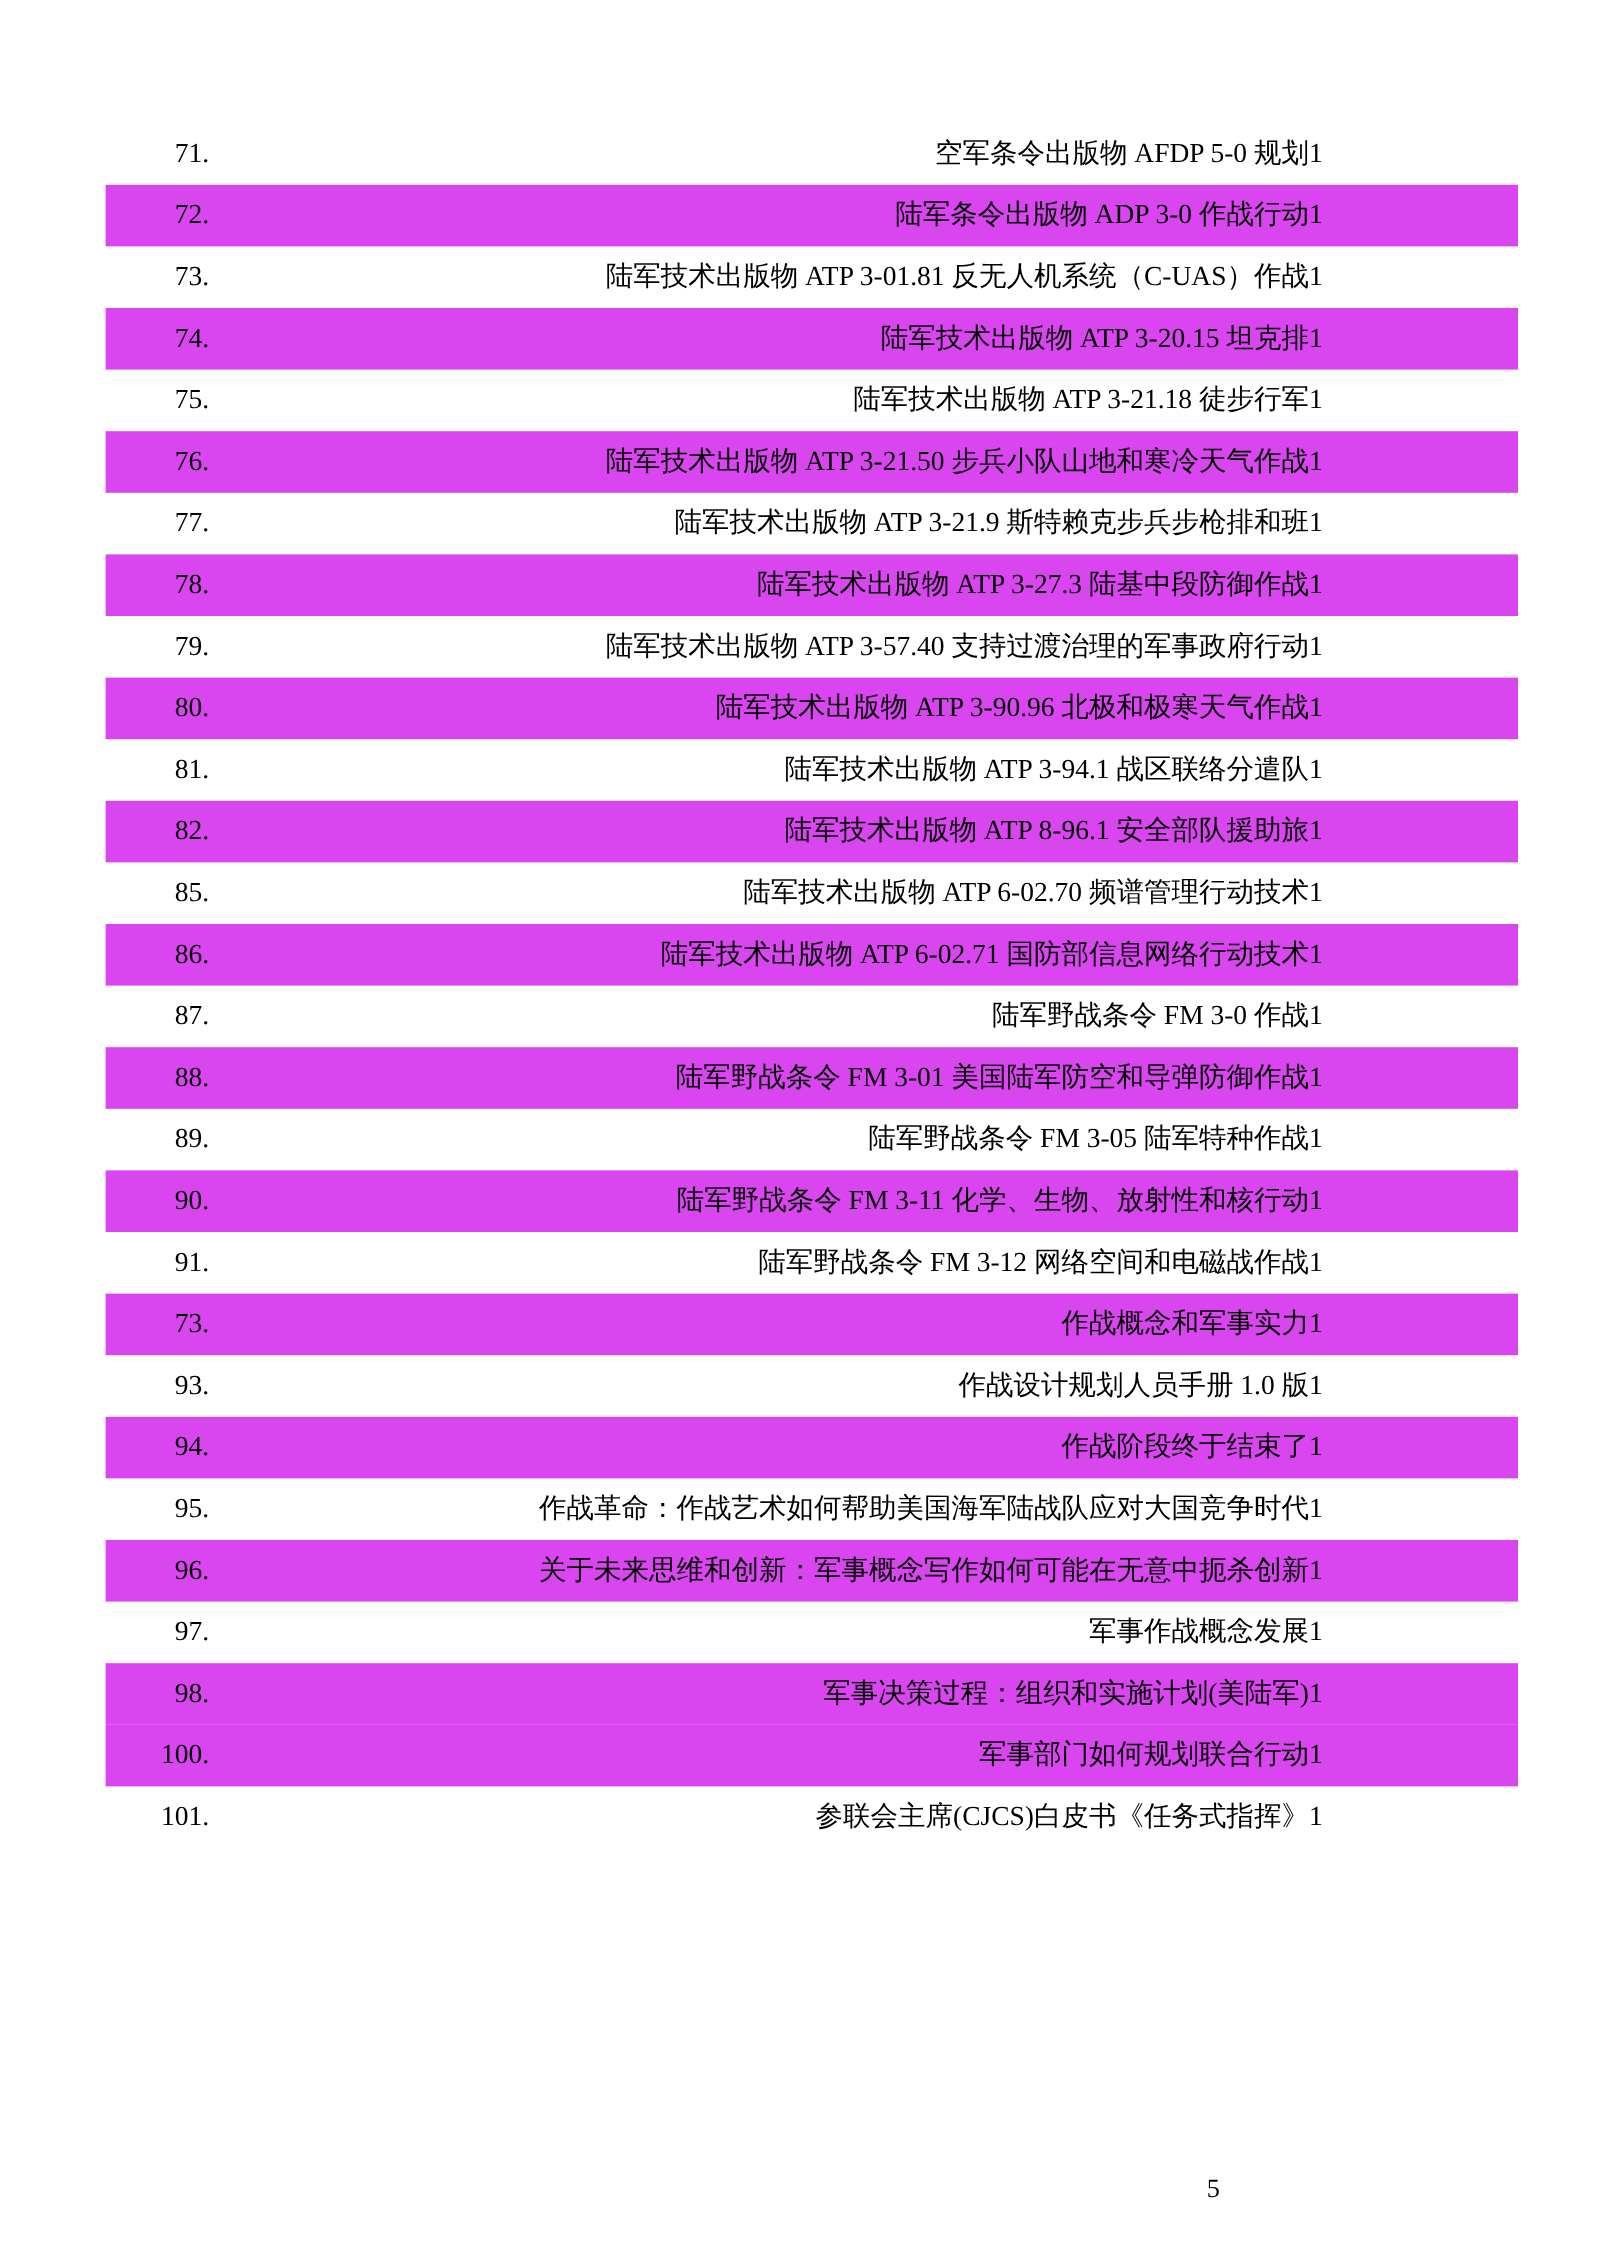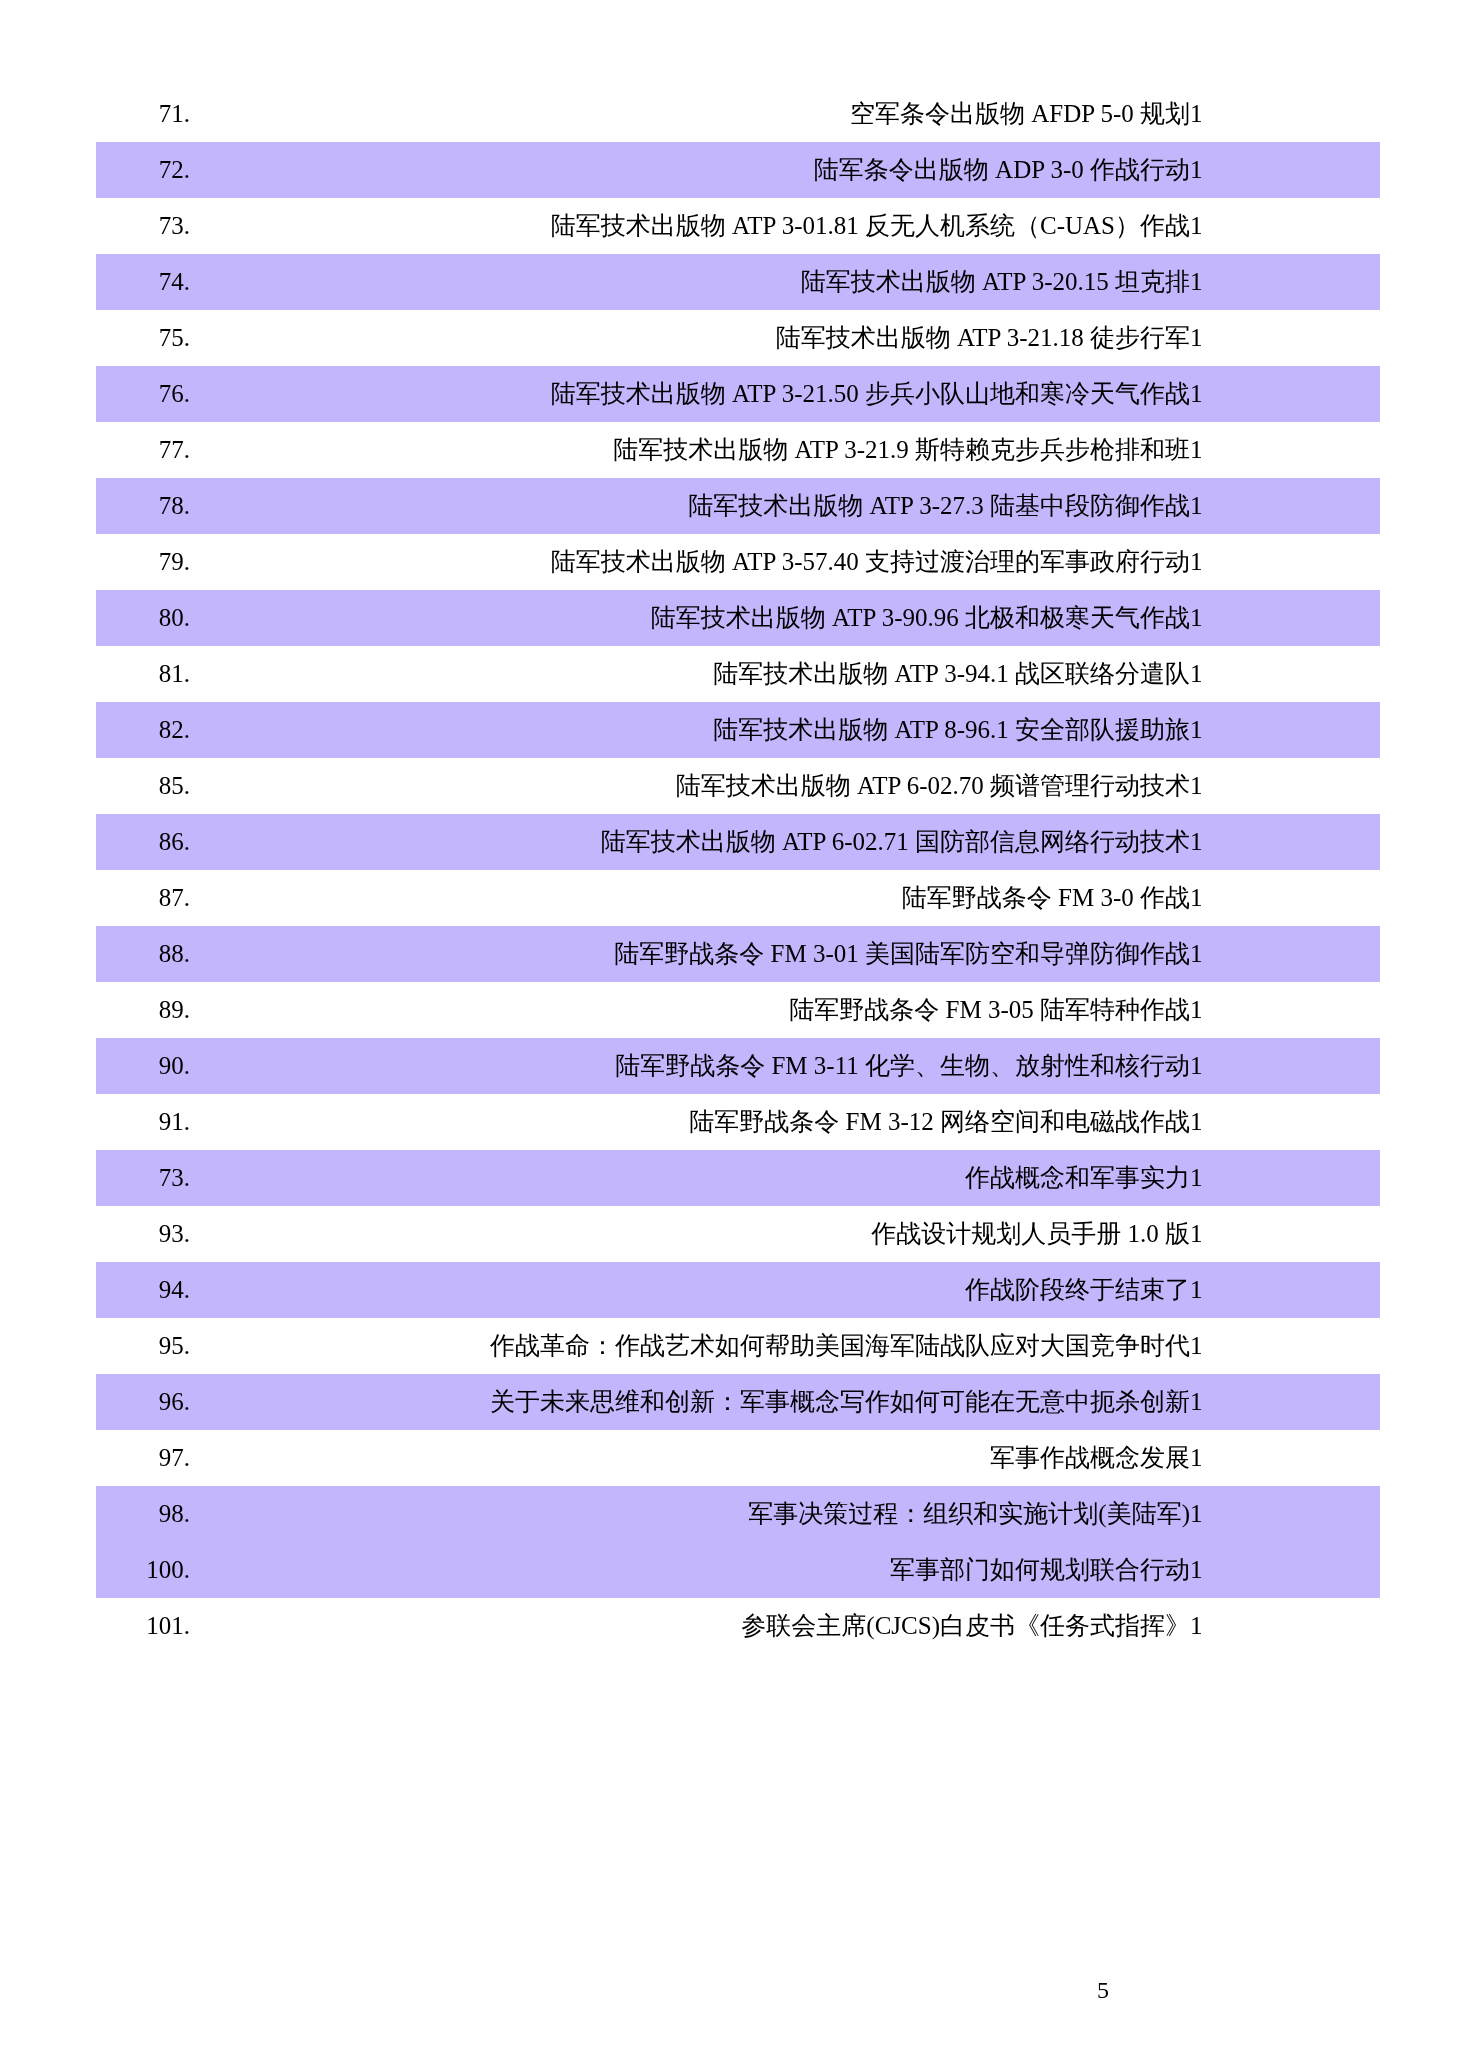--- a/index.html
+++ b/index.html
@@ -12,33 +12,33 @@
     height: 2048px;
     font-family: "Liberation Serif", "DejaVu Serif", serif;
     color: #000000;
     position: relative;
     overflow: hidden;
   }
   .page {
     box-sizing: border-box;
     width: 1205px;
     height: 2048px;
-    padding: 86px 96px 0 96px;
+    padding: 112px 96px 0 96px;
     position: relative;
   }
   table.doc-table {
     border-collapse: collapse;
     width: 1284px;
     table-layout: fixed;
   }
   table.doc-table tr {
     height: 56px;
   }
   table.doc-table tr.shaded {
-    background: #c4b5fd;
+    background: #d946ef;
   }
   table.doc-table td {
     padding: 0;
     vertical-align: middle;
     font-size: 25px;
     line-height: 1.25;
     white-space: nowrap;
   }
   td.num {
     width: 94px;

